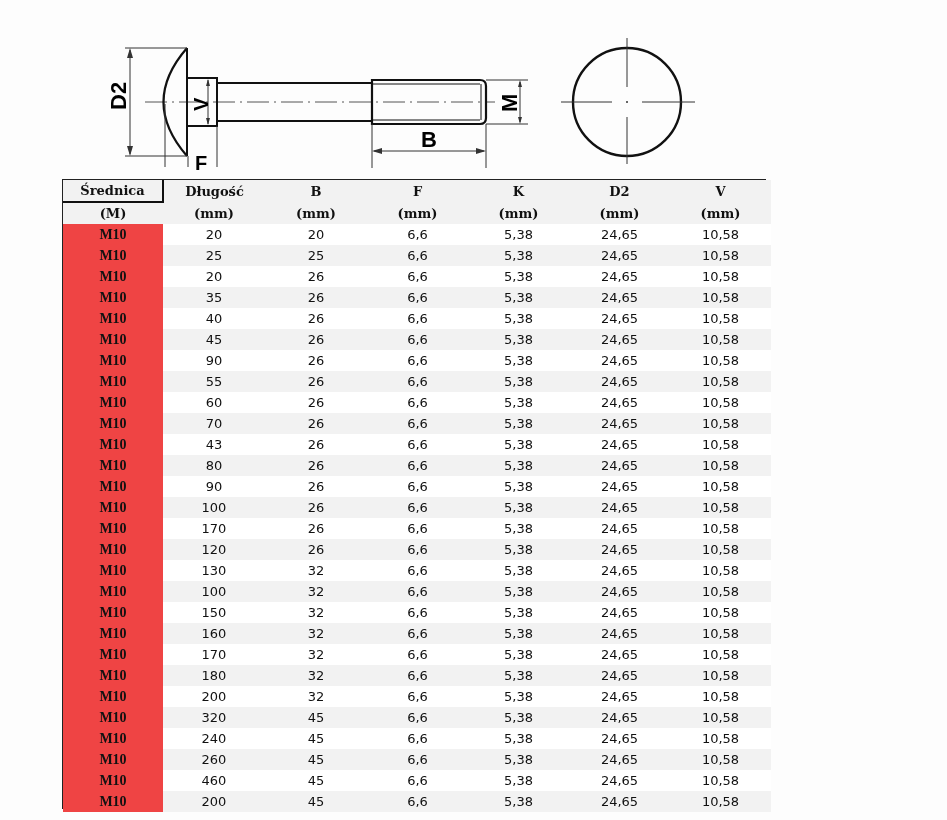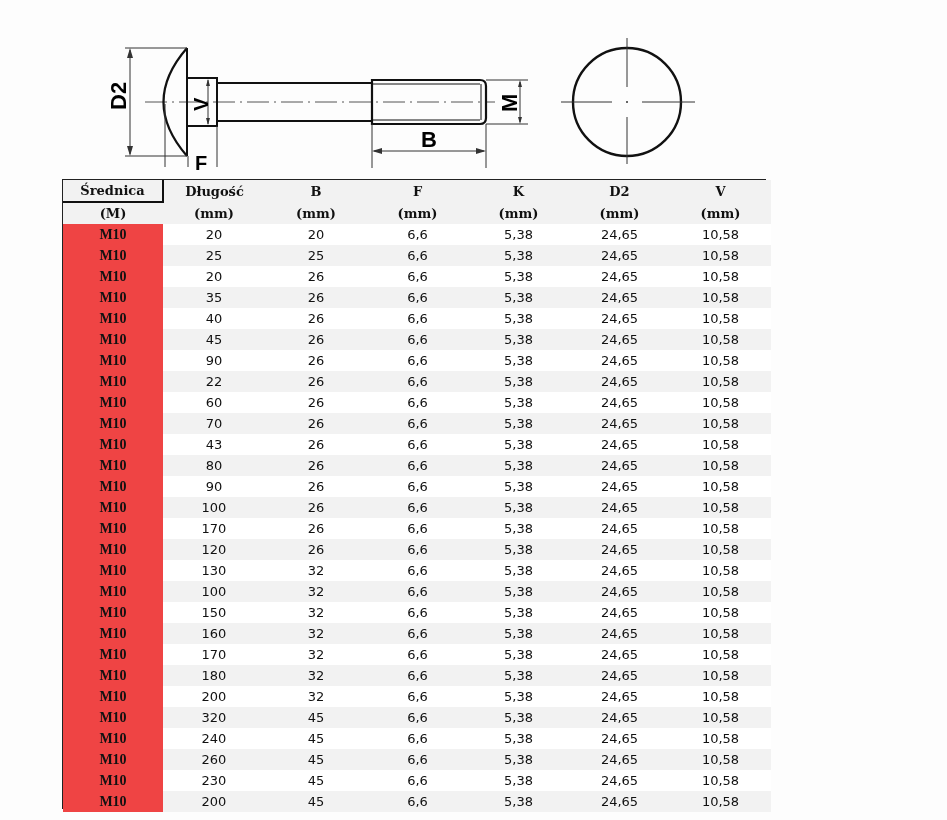--- a/index.html
+++ b/index.html
@@ -177,21 +177,21 @@
           <td class="size">M10</td>
           <td class="val">90</td>
           <td class="val">26</td>
           <td class="val">6,6</td>
           <td class="val">5,38</td>
           <td class="val">24,65</td>
           <td class="val">10,58</td>
         </tr>
         <tr class="row-odd">
           <td class="size">M10</td>
-          <td class="val">22</td>
+          <td class="val">55</td>
           <td class="val">26</td>
           <td class="val">6,6</td>
           <td class="val">5,38</td>
           <td class="val">24,65</td>
           <td class="val">10,58</td>
         </tr>
         <tr class="row-even">
           <td class="size">M10</td>
           <td class="val">60</td>
           <td class="val">26</td>
@@ -348,21 +348,21 @@
           <td class="size">M10</td>
           <td class="val">260</td>
           <td class="val">45</td>
           <td class="val">6,6</td>
           <td class="val">5,38</td>
           <td class="val">24,65</td>
           <td class="val">10,58</td>
         </tr>
         <tr class="row-even">
           <td class="size">M10</td>
-          <td class="val">230</td>
+          <td class="val">460</td>
           <td class="val">45</td>
           <td class="val">6,6</td>
           <td class="val">5,38</td>
           <td class="val">24,65</td>
           <td class="val">10,58</td>
         </tr>
         <tr class="row-odd">
           <td class="size">M10</td>
           <td class="val">200</td>
           <td class="val">45</td>

